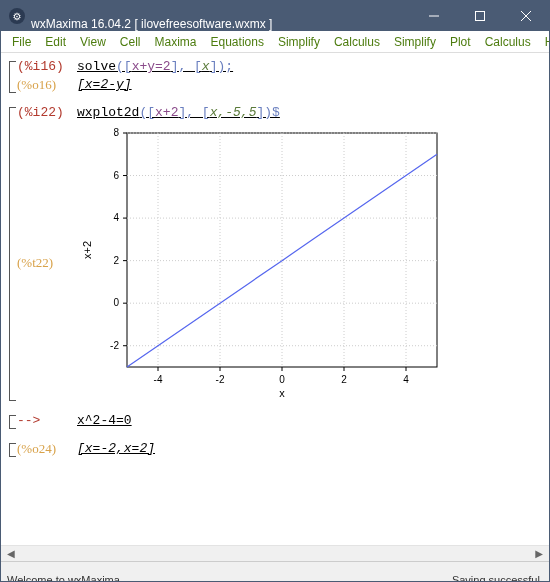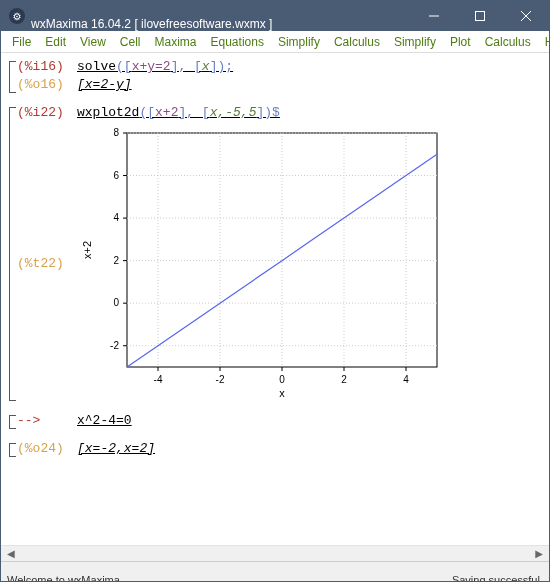--- a/index.html
+++ b/index.html
@@ -70,21 +70,21 @@
     top: 2px;
     bottom: 2px;
     width: 6px;
     border-left: 1px solid #555;
     border-top: 1px solid #555;
     border-bottom: 1px solid #555;
   }
   .line { display: flex; align-items: flex-start; min-height: 18px; }
   .prompt { width: 60px; flex-shrink: 0; }
   .prompt.input { color: #b23a2e; }
-  .prompt.output { color: #d8a24a; }
+  .prompt.output { color: #d8a24a; font-family: Liberation Serif, serif; }
   .prompt.arrow { color: #b23a2e; }
   .code { white-space: pre; text-decoration: underline; }
   .kw-cmd { color: #000; }
   .kw-br { color: #6a7fbf; }
   .kw-var { color: #5a7a3a; font-style: italic; }
   .kw-eq { color: #8a4a8a; }
   .result { font-style: italic; }
   .plot-row { display: flex; }
   .plot-row .prompt { align-self: center; }
   .plot-area {

